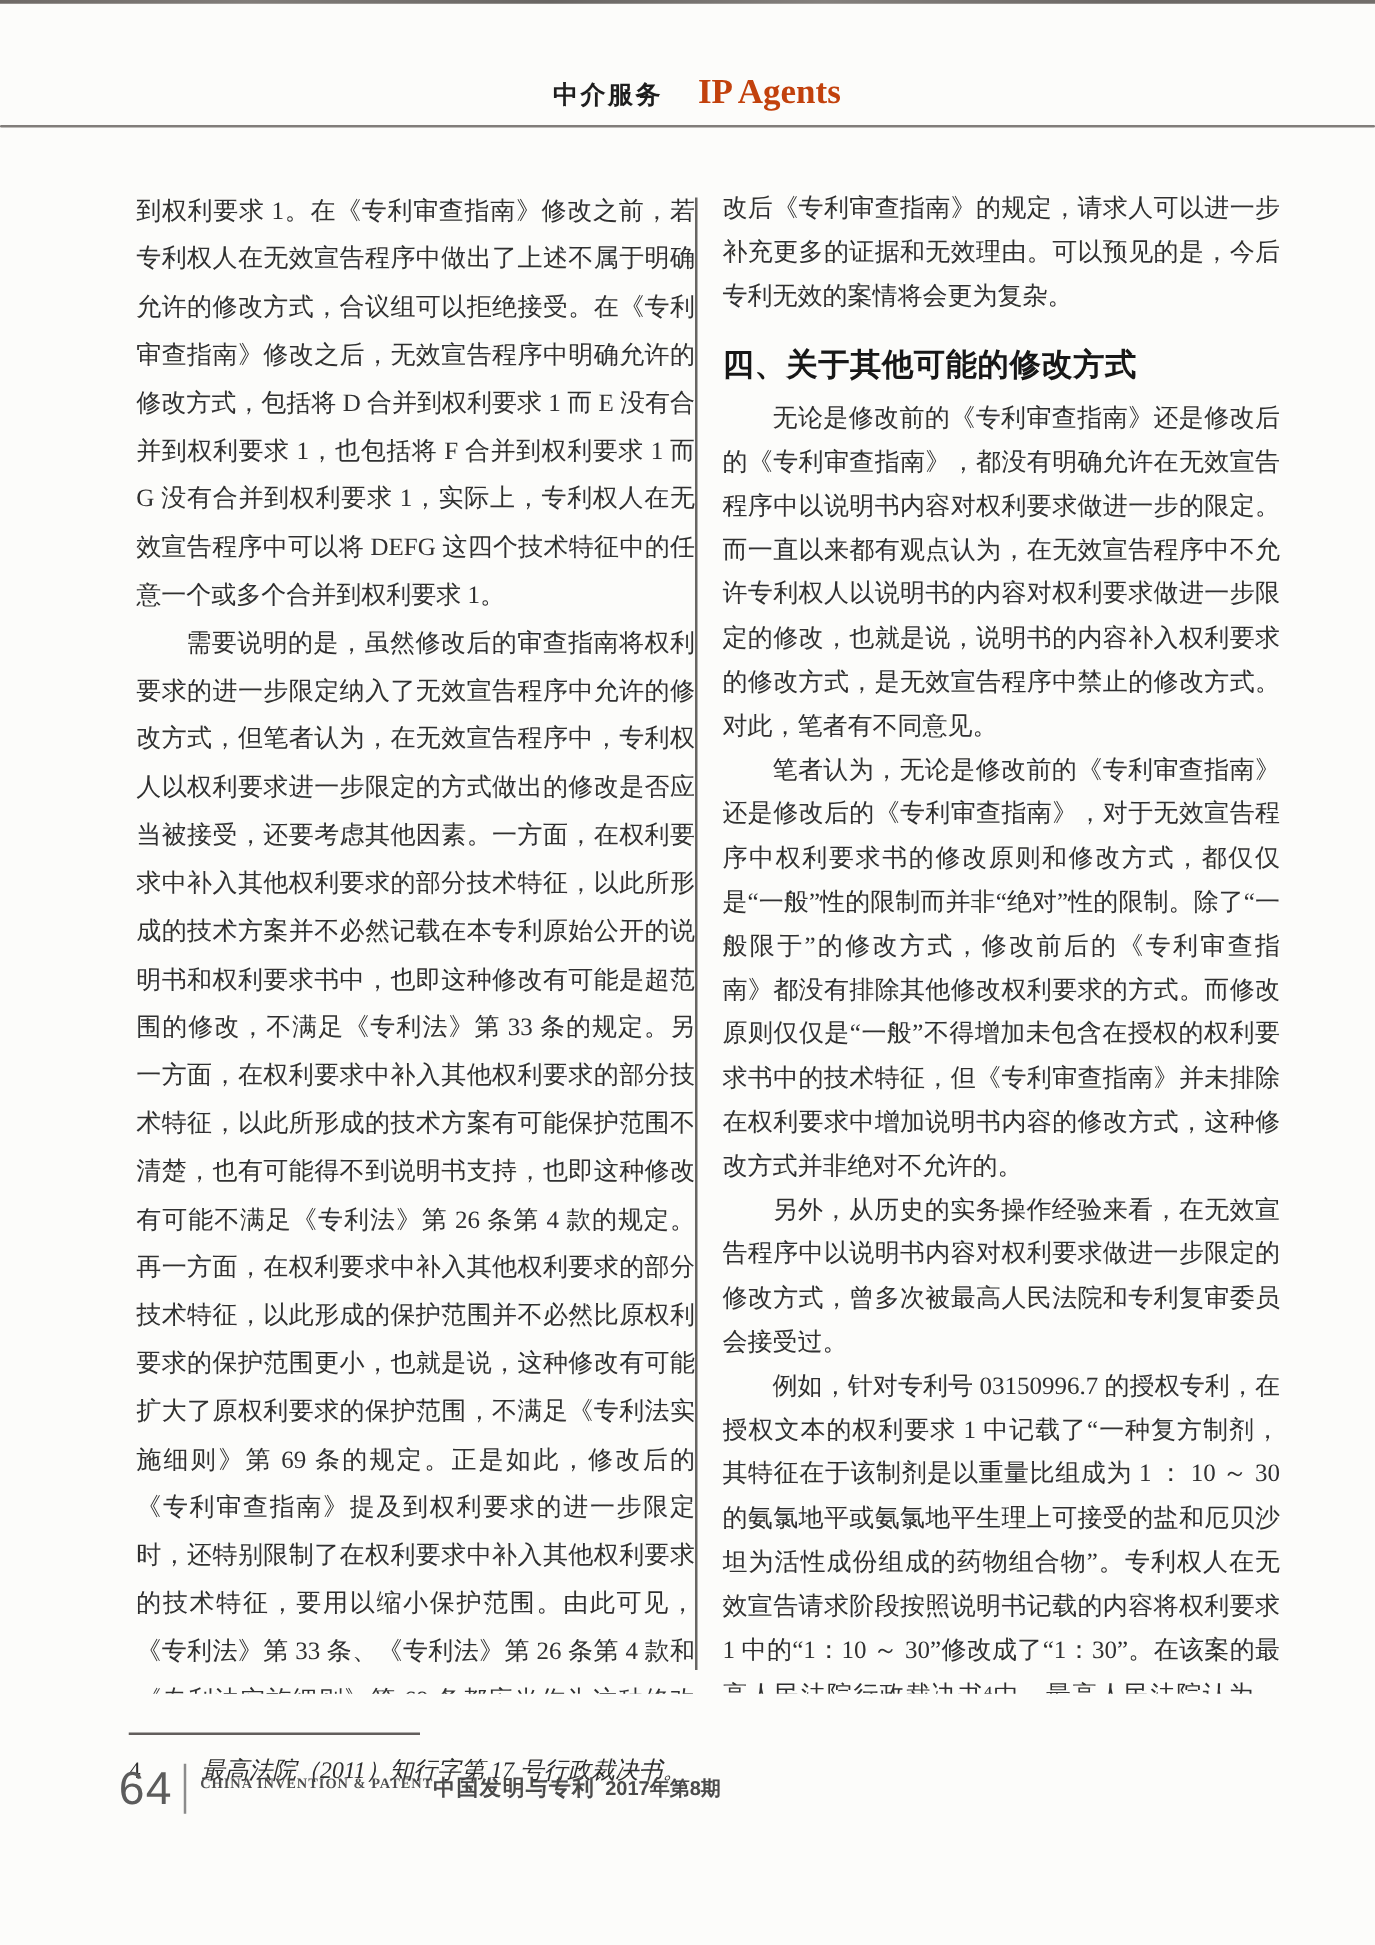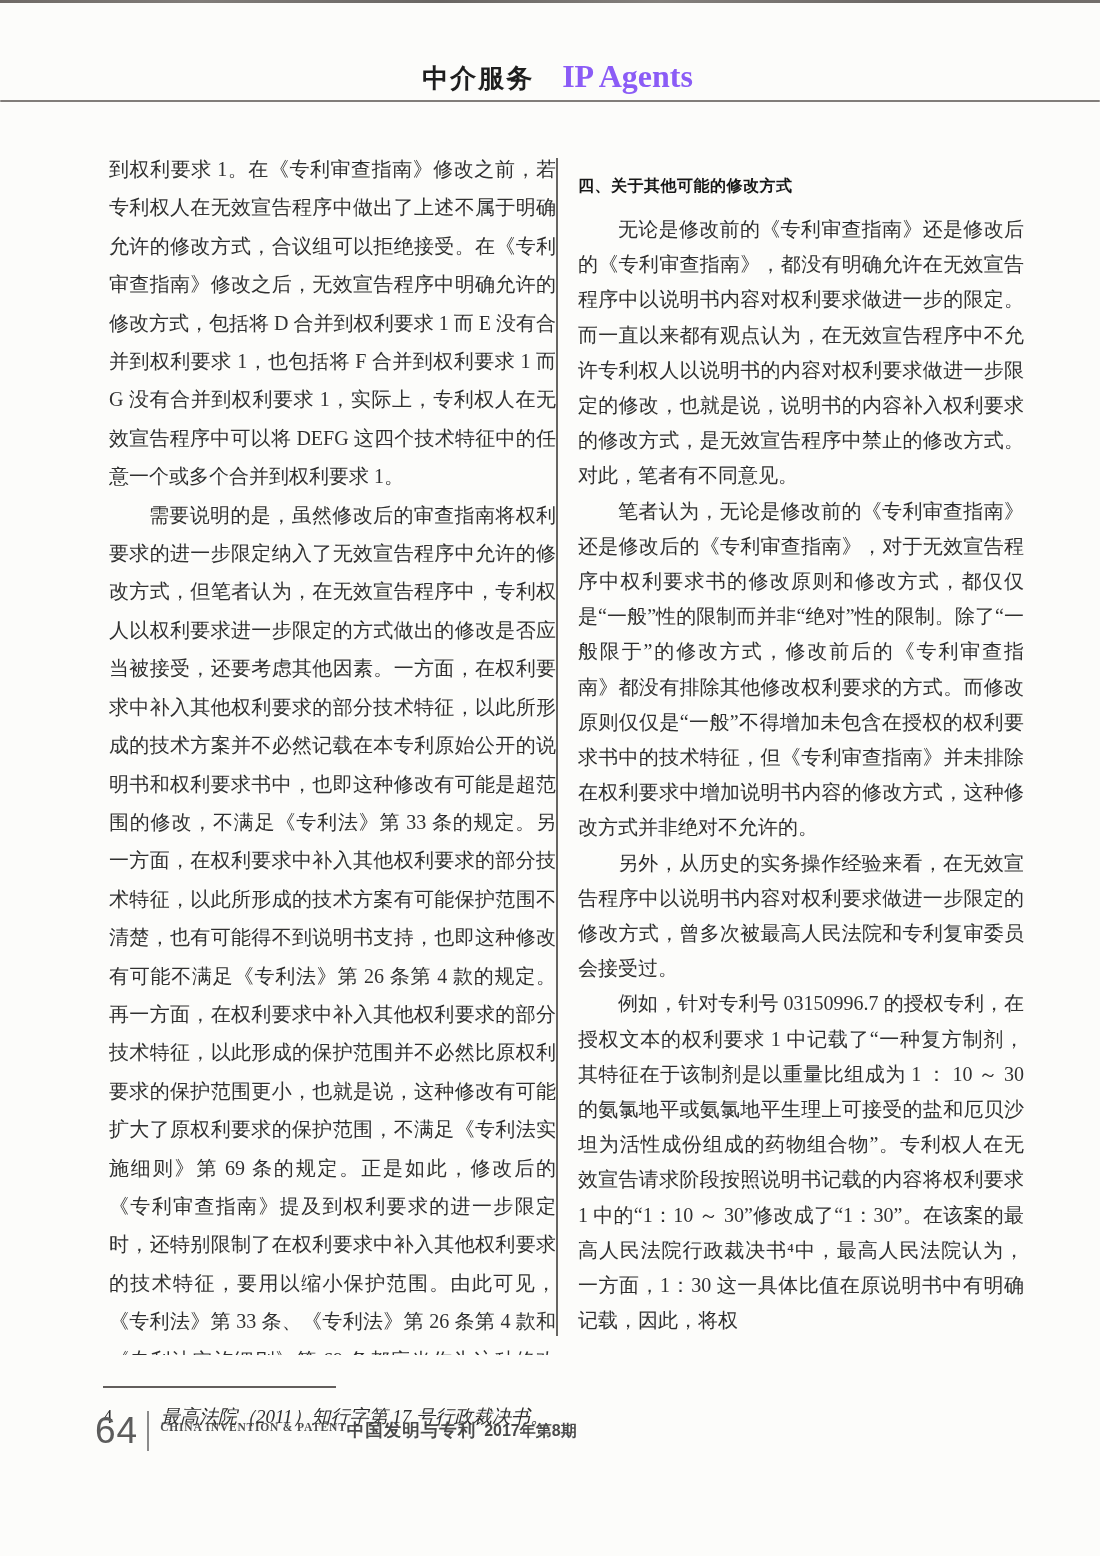--- a/index.html
+++ b/index.html
@@ -16,45 +16,45 @@
     position:absolute;top:0;left:0;right:0;height:3px;
     background:linear-gradient(90deg,#56504c 0%,#6b6662 18%,#4f4b48 40%,#6f6a66 60%,#524d4a 82%,#5a5551 100%);
     opacity:.85;
   }
   .page-header{
     position:absolute;top:58px;left:0;width:100%;
     display:flex;justify-content:center;align-items:baseline;gap:28px;
   }
   .hdr-cn{
     font-family:"Liberation Sans","DejaVu Sans",sans-serif;
-    font-weight:bold;font-size:26px;color:#1e1e1e;letter-spacing:2px;margin-left:15px;
+    font-weight:bold;font-size:20px;color:#1e1e1e;letter-spacing:2px;margin-left:15px;
   }
   .hdr-en{
     font-family:"Liberation Serif","DejaVu Serif",serif;
-    font-weight:bold;font-size:32px;color:#8b5cf6;
+    font-weight:bold;font-size:28px;color:#c2410c;
   }
   .header-rule{
     position:absolute;top:100px;left:0;width:100%;height:2px;
     background:#58534f;opacity:.75;border-radius:1px;
   }
   .col-divider{
     position:absolute;left:556px;top:158px;width:1.5px;height:1178px;
     background:#413e3c;opacity:.8;
   }
   .col{
     position:absolute;top:150px;width:447px;height:1205px;
     font-size:20px;text-align:justify;overflow:hidden;
   }
   .col.left{left:109px;line-height:38.4px;}
   .col.right{left:578px;width:446px;line-height:35.2px;}
   .col p{margin:0;text-indent:2em;}
   .col p.cont{text-indent:0;}
   .col h3{
     font-family:"Liberation Sans","DejaVu Sans",sans-serif;
-    font-size:16px;color:#171717;
+    font-size:25px;color:#171717;
     margin:22px 0 12px 0;line-height:28px;text-indent:0;
     letter-spacing:.5px;
   }
   .footnote-rule{
     position:absolute;left:103px;top:1386px;width:233px;height:1.6px;
     background:#47423f;opacity:.85;
   }
   .footnote{
     position:absolute;left:103px;top:1402px;width:470px;
     font-style:italic;font-size:19px;line-height:30px;color:#2d2d2d;
@@ -103,20 +103,21 @@
 
   <div class="col-divider"></div>
 
   <section class="col left">
     <p class="cont">到权利要求 1。在《专利审查指南》修改之前，若专利权人在无效宣告程序中做出了上述不属于明确允许的修改方式，合议组可以拒绝接受。在《专利审查指南》修改之后，无效宣告程序中明确允许的修改方式，包括将 D 合并到权利要求 1 而 E 没有合并到权利要求 1，也包括将 F 合并到权利要求 1 而 G 没有合并到权利要求 1，实际上，专利权人在无效宣告程序中可以将 DEFG 这四个技术特征中的任意一个或多个合并到权利要求 1。</p>
     <p>需要说明的是，虽然修改后的审查指南将权利要求的进一步限定纳入了无效宣告程序中允许的修改方式，但笔者认为，在无效宣告程序中，专利权人以权利要求进一步限定的方式做出的修改是否应当被接受，还要考虑其他因素。一方面，在权利要求中补入其他权利要求的部分技术特征，以此所形成的技术方案并不必然记载在本专利原始公开的说明书和权利要求书中，也即这种修改有可能是超范围的修改，不满足《专利法》第 33 条的规定。另一方面，在权利要求中补入其他权利要求的部分技术特征，以此所形成的技术方案有可能保护范围不清楚，也有可能得不到说明书支持，也即这种修改有可能不满足《专利法》第 26 条第 4 款的规定。再一方面，在权利要求中补入其他权利要求的部分技术特征，以此形成的保护范围并不必然比原权利要求的保护范围更小，也就是说，这种修改有可能扩大了原权利要求的保护范围，不满足《专利法实施细则》第 69 条的规定。正是如此，修改后的《专利审查指南》提及到权利要求的进一步限定时，还特别限制了在权利要求中补入其他权利要求的技术特征，要用以缩小保护范围。由此可见，《专利法》第 33 条、《专利法》第 26 条第 4 款和《专利法实施细则》第 69 条都应当作为这种修改是否能够被接受的考虑因素。</p>
 
   </section>
 
   <section class="col right">
+    <p class="cont">改后《专利审查指南》的规定，请求人可以进一步补充更多的证据和无效理由。可以预见的是，今后专利无效的案情将会更为复杂。</p>
     <h3>四、关于其他可能的修改方式</h3>
     <p>无论是修改前的《专利审查指南》还是修改后的《专利审查指南》，都没有明确允许在无效宣告程序中以说明书内容对权利要求做进一步的限定。而一直以来都有观点认为，在无效宣告程序中不允许专利权人以说明书的内容对权利要求做进一步限定的修改，也就是说，说明书的内容补入权利要求的修改方式，是无效宣告程序中禁止的修改方式。对此，笔者有不同意见。</p>
     <p>笔者认为，无论是修改前的《专利审查指南》还是修改后的《专利审查指南》，对于无效宣告程序中权利要求书的修改原则和修改方式，都仅仅是“一般”性的限制而并非“绝对”性的限制。除了“一般限于”的修改方式，修改前后的《专利审查指南》都没有排除其他修改权利要求的方式。而修改原则仅仅是“一般”不得增加未包含在授权的权利要求书中的技术特征，但《专利审查指南》并未排除在权利要求中增加说明书内容的修改方式，这种修改方式并非绝对不允许的。</p>
     <p>另外，从历史的实务操作经验来看，在无效宣告程序中以说明书内容对权利要求做进一步限定的修改方式，曾多次被最高人民法院和专利复审委员会接受过。</p>
     <p>例如，针对专利号 03150996.7 的授权专利，在授权文本的权利要求 1 中记载了“一种复方制剂，其特征在于该制剂是以重量比组成为 1 ： 10 ～ 30 的氨氯地平或氨氯地平生理上可接受的盐和厄贝沙坦为活性成份组成的药物组合物”。专利权人在无效宣告请求阶段按照说明书记载的内容将权利要求 1 中的“1：10 ～ 30”修改成了“1：30”。在该案的最高人民法院行政裁决书⁴中，最高人民法院认为，一方面，1：30 这一具体比值在原说明书中有明确记载，因此，将权</p>
   </section>
 
   <div class="footnote-rule"></div>
 
   <div class="footnote">

